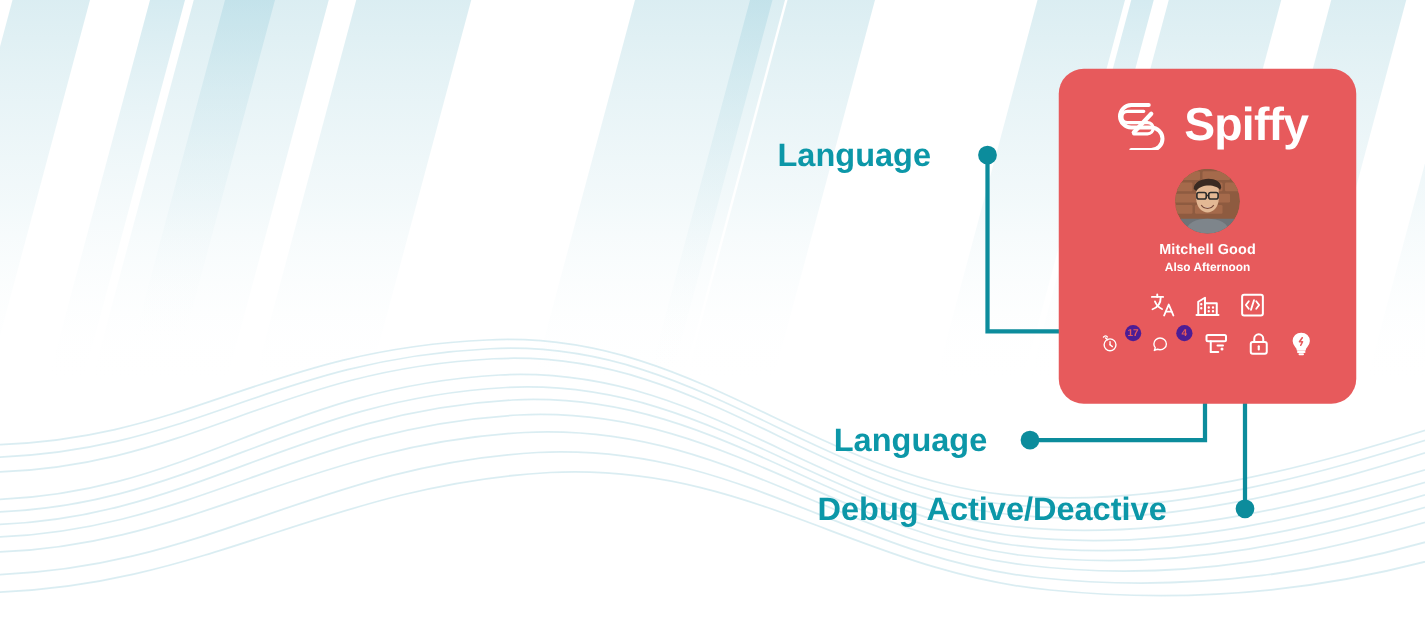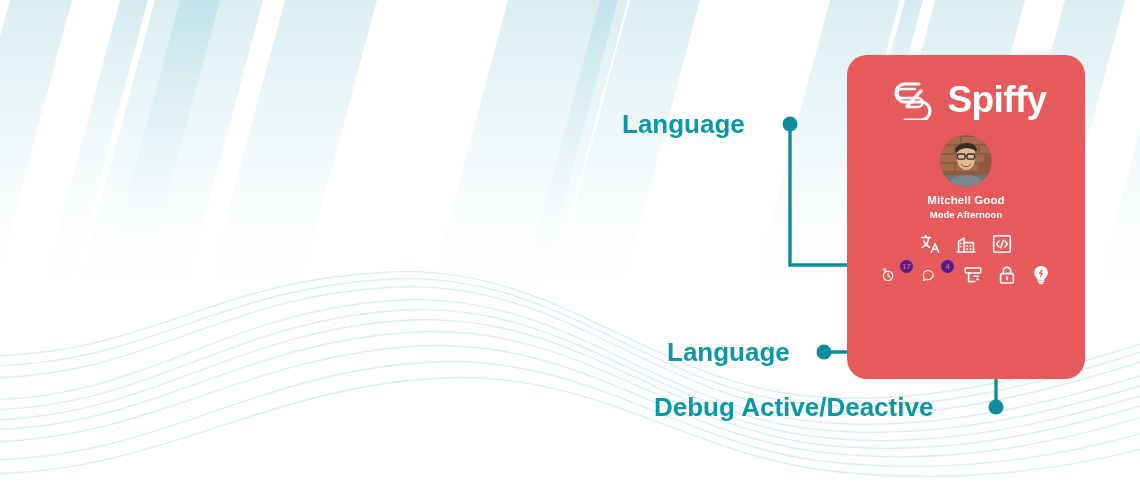--- a/index.html
+++ b/index.html
@@ -50,21 +50,21 @@
     text-align:center;
   }
   #callout-language { left:622px; top:109px; }
   #callout-company  { left:667px; top:337px; }
   #callout-debug    { left:654px; top:392px; }
 
   
   .card {
     position:absolute;
     left:847px; top:55px;
-    width:238px; height:324px;
+    width:238px; height:268px;
     background:#E75A5C;
     border-radius:20px;
     z-index:6;
     display:flex;
     flex-direction:column;
     align-items:center;
   }
 
   .brand {
     margin-top:22px;
@@ -251,21 +251,21 @@
           <rect x="27" y="19" width="7.5" height="5.2" rx="1.6"></rect>
           <path d="M25,21.4 H27"></path>
         </g>
         <path d="M21,29 C23,32 29,32 31,29 C29,31.5 23,31.5 21,29 Z" fill="#ffffff"></path>
         <path d="M21,29 C23,32.5 29,32.5 31,29" stroke="#7A4A3A" stroke-width="1" fill="none"></path>
       </g>
     </svg>
   </div>
 
   <div class="user-name">Mitchell Good</div>
-  <div class="user-greeting">Mode Afternoon</div>
+  <div class="user-greeting">Also Afternoon</div>
 
   <div class="icon-row primary">
 
     <span class="ic">
       <svg viewBox="0 0 20 20" fill="none" stroke="#ffffff" stroke-width="1.5" stroke-linecap="round" stroke-linejoin="round">
         <path d="M1.5,3.5 H10.5"></path>
         <path d="M5.8,1.6 V3.5"></path>
         <path d="M8.6,3.5 C8.6,8.5 5.6,12 2,13.4"></path>
         <path d="M4,7.2 C5.3,10.6 7.6,12.3 9.6,13.2"></path>
         <path d="M11.3,18.4 L15,9.6 L18.7,18.4" stroke-width="1.5"></path>

